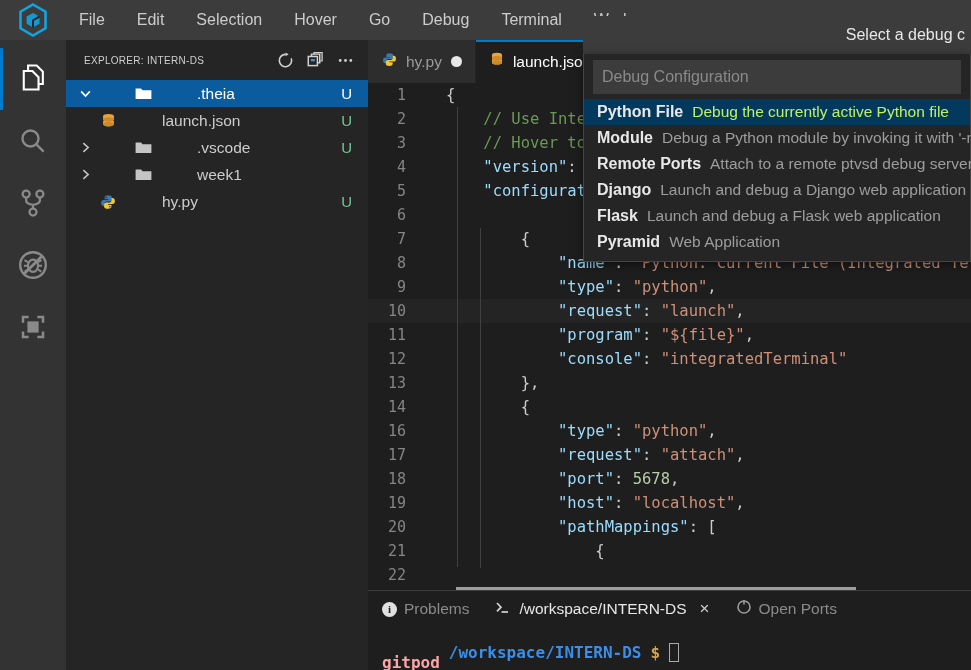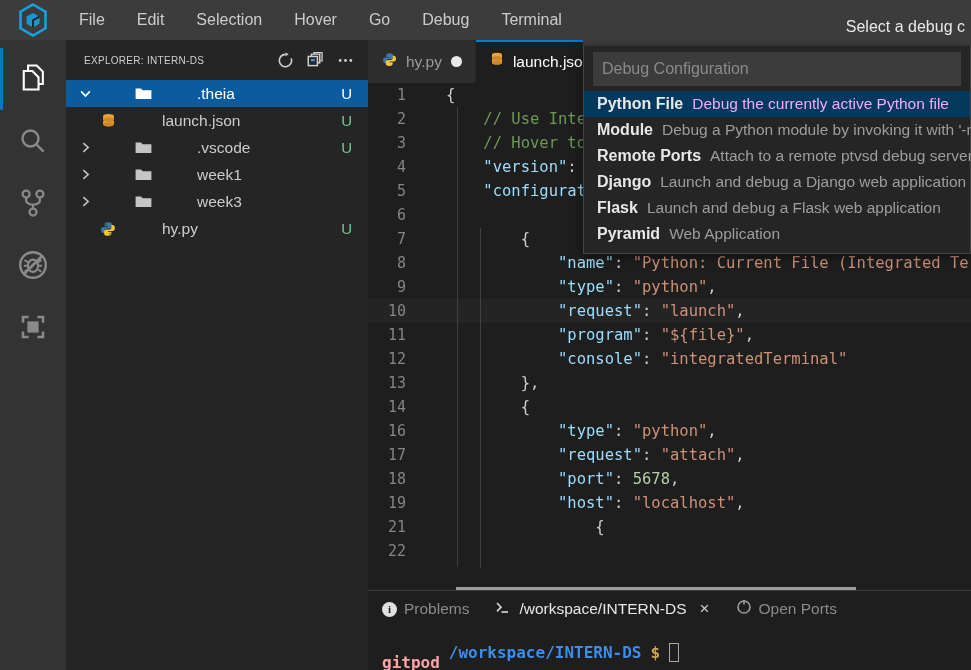--- a/index.html
+++ b/index.html
@@ -153,21 +153,21 @@
   .term-user { color: #fca5a5; margin-top: 20px; }
   .term-path { color: #3b8eea; }
   .term-dollar { color: #d6a44c; }
   .term-cursor {
     display: inline-block; width: 10px; height: 19px;
     border: 1px solid #aaaaaa; background: transparent;
   }
 
   
   .qp-host {
-    position: absolute; top: 8px; left: 583px; width: 388px; height: 248px;
+    position: absolute; top: 16px; left: 583px; width: 388px; height: 248px;
     z-index: 20;
   }
   .qp-titlebar {
     height: 38px; background: #3c3c3c;
     display: flex; align-items: center; justify-content: flex-end;
     padding-right: 6px;
     font-size: 16px; color: #e8e8e8;
     white-space: nowrap; overflow: hidden;
   }
   .qp-box {
@@ -180,21 +180,21 @@
     border: 1px solid #3c3c3c; display: flex; align-items: center;
     padding: 16px 8px; font-size: 16px; color: #8a8a8a;
   }
   .qp-row {
     height: 26px; display: flex; align-items: center; gap: 9px;
     padding: 0 25px 0 13px; white-space: nowrap; cursor: pointer;
   }
   .qp-row.selected { background: #04395e; }
   .qp-label { font-size: 16px; color: #e8e8e8; font-weight: bold; }
   .qp-desc  { font-size: 15.5px; color: #9d9d9d; }
-  .qp-row.selected .qp-desc { color: #f0abfc; }
+  .qp-row.selected .qp-desc { color: #bef264; }
 
   .ic-info {
     width: 15px; height: 15px; border-radius: 50%; background: #e0e0e0;
     color: #1e1e1e; font-size: 11px; font-weight: bold;
     display: flex; align-items: center; justify-content: center;
     font-family: "Liberation Serif", serif;
   }
 </style>
 </head>
 <body>
@@ -340,34 +340,20 @@
         </span>
         <span class="ficon">
           <svg width="17" height="15" viewBox="0 0 17 15">
               <path d="M0.6 2.5 h5.4 l1.6 1.8 h8.8 v8.6 h-15.8 z" fill="#c5c5c5"></path>
             </svg>
         </span>
         <span class="tlabel">week1</span>
         <span class="badge"></span>
       </div>
 
-      <div class="tree-row indent-1">
-        <span class="chev">
-          <svg width="13" height="13" viewBox="0 0 12 12">
-              <path d="M4 2 L8.4 6 L4 10" fill="none" stroke="#c5c5c5" stroke-width="1.5"></path>
-            </svg>
-        </span>
-        <span class="ficon">
-          <svg width="17" height="15" viewBox="0 0 17 15">
-              <path d="M0.6 2.5 h5.4 l1.6 1.8 h8.8 v8.6 h-15.8 z" fill="#c5c5c5"></path>
-            </svg>
-        </span>
-        <span class="tlabel">week3</span>
-        <span class="badge"></span>
-      </div>
 
       <div class="tree-row indent-2">
         <span class="ficon">
           <svg width="16" height="16" viewBox="0 0 16 16">
             <path d="M8 1.2 c-2.6 0 -3.4 0.9 -3.4 2.2 v1.8 h3.5 v0.7 H3.4 c-1.4 0 -2.3 0.9 -2.3 3 s0.9 3 2.3 3 h1.1 v-2.1 c0 -1.4 1 -2.3 2.4 -2.3 h2.9 c1.2 0 2.1 -0.8 2.1 -2.1 V3.4 C11.9 2.1 10.6 1.2 8 1.2 z M6.1 2.6 a0.65 0.65 0 1 1 0 1.3 a0.65 0.65 0 0 1 0 -1.3 z" fill="#3c78aa"></path>
             <path d="M8 14.8 c2.6 0 3.4 -0.9 3.4 -2.2 v-1.8 H7.9 v-0.7 h4.7 c1.4 0 2.3 -0.9 2.3 -3 s-0.9 -3 -2.3 -3 h-1.1 v2.1 c0 1.4 -1 2.3 -2.4 2.3 H6.2 c-1.2 0 -2.1 0.8 -2.1 2.1 v2.1 C4.1 13.9 5.4 14.8 8 14.8 z M9.9 13.4 a0.65 0.65 0 1 1 0 -1.3 a0.65 0.65 0 0 1 0 1.3 z" fill="#f2c63c"></path>
           </svg>
         </span>
         <span class="tlabel">hy.py</span>
         <span class="badge">U</span>
@@ -417,20 +403,21 @@
           <div class="code-line"><span class="ln">9</span><span class="ctext"><span class="t-punct">            </span><span class="t-key">"type"</span><span class="t-punct">: </span><span class="t-str">"python"</span><span class="t-punct">,</span></span></div>
           <div class="code-line cur"><span class="ln">10</span><span class="ctext"><span class="t-punct">            </span><span class="t-key">"request"</span><span class="t-punct">: </span><span class="t-str">"launch"</span><span class="t-punct">,</span></span></div>
           <div class="code-line"><span class="ln">11</span><span class="ctext"><span class="t-punct">            </span><span class="t-key">"program"</span><span class="t-punct">: </span><span class="t-str">"${file}"</span><span class="t-punct">,</span></span></div>
           <div class="code-line"><span class="ln">12</span><span class="ctext"><span class="t-punct">            </span><span class="t-key">"console"</span><span class="t-punct">: </span><span class="t-str">"integratedTerminal"</span></span></div>
           <div class="code-line"><span class="ln">13</span><span class="ctext"><span class="t-punct">        },</span></span></div>
           <div class="code-line"><span class="ln">14</span><span class="ctext"><span class="t-punct">        {</span></span></div>
           <div class="code-line"><span class="ln">16</span><span class="ctext"><span class="t-punct">            </span><span class="t-key">"type"</span><span class="t-punct">: </span><span class="t-str">"python"</span><span class="t-punct">,</span></span></div>
           <div class="code-line"><span class="ln">17</span><span class="ctext"><span class="t-punct">            </span><span class="t-key">"request"</span><span class="t-punct">: </span><span class="t-str">"attach"</span><span class="t-punct">,</span></span></div>
           <div class="code-line"><span class="ln">18</span><span class="ctext"><span class="t-punct">            </span><span class="t-key">"port"</span><span class="t-punct">: </span><span class="t-num">5678</span><span class="t-punct">,</span></span></div>
           <div class="code-line"><span class="ln">19</span><span class="ctext"><span class="t-punct">            </span><span class="t-key">"host"</span><span class="t-punct">: </span><span class="t-str">"localhost"</span><span class="t-punct">,</span></span></div>
+          <div class="code-line"><span class="ln">20</span><span class="ctext"><span class="t-punct">            </span><span class="t-key">"pathMappings"</span><span class="t-punct">: [</span></span></div>
           <div class="code-line"><span class="ln">21</span><span class="ctext"><span class="t-punct">                {</span></span></div>
           <div class="code-line"><span class="ln">22</span><span class="ctext"></span></div>
         </div>
       <div class="hscroll"></div>
     </div>
   </div>
 
   <div class="panel">
     <div class="panel-tabs">
       <div class="ptab">

